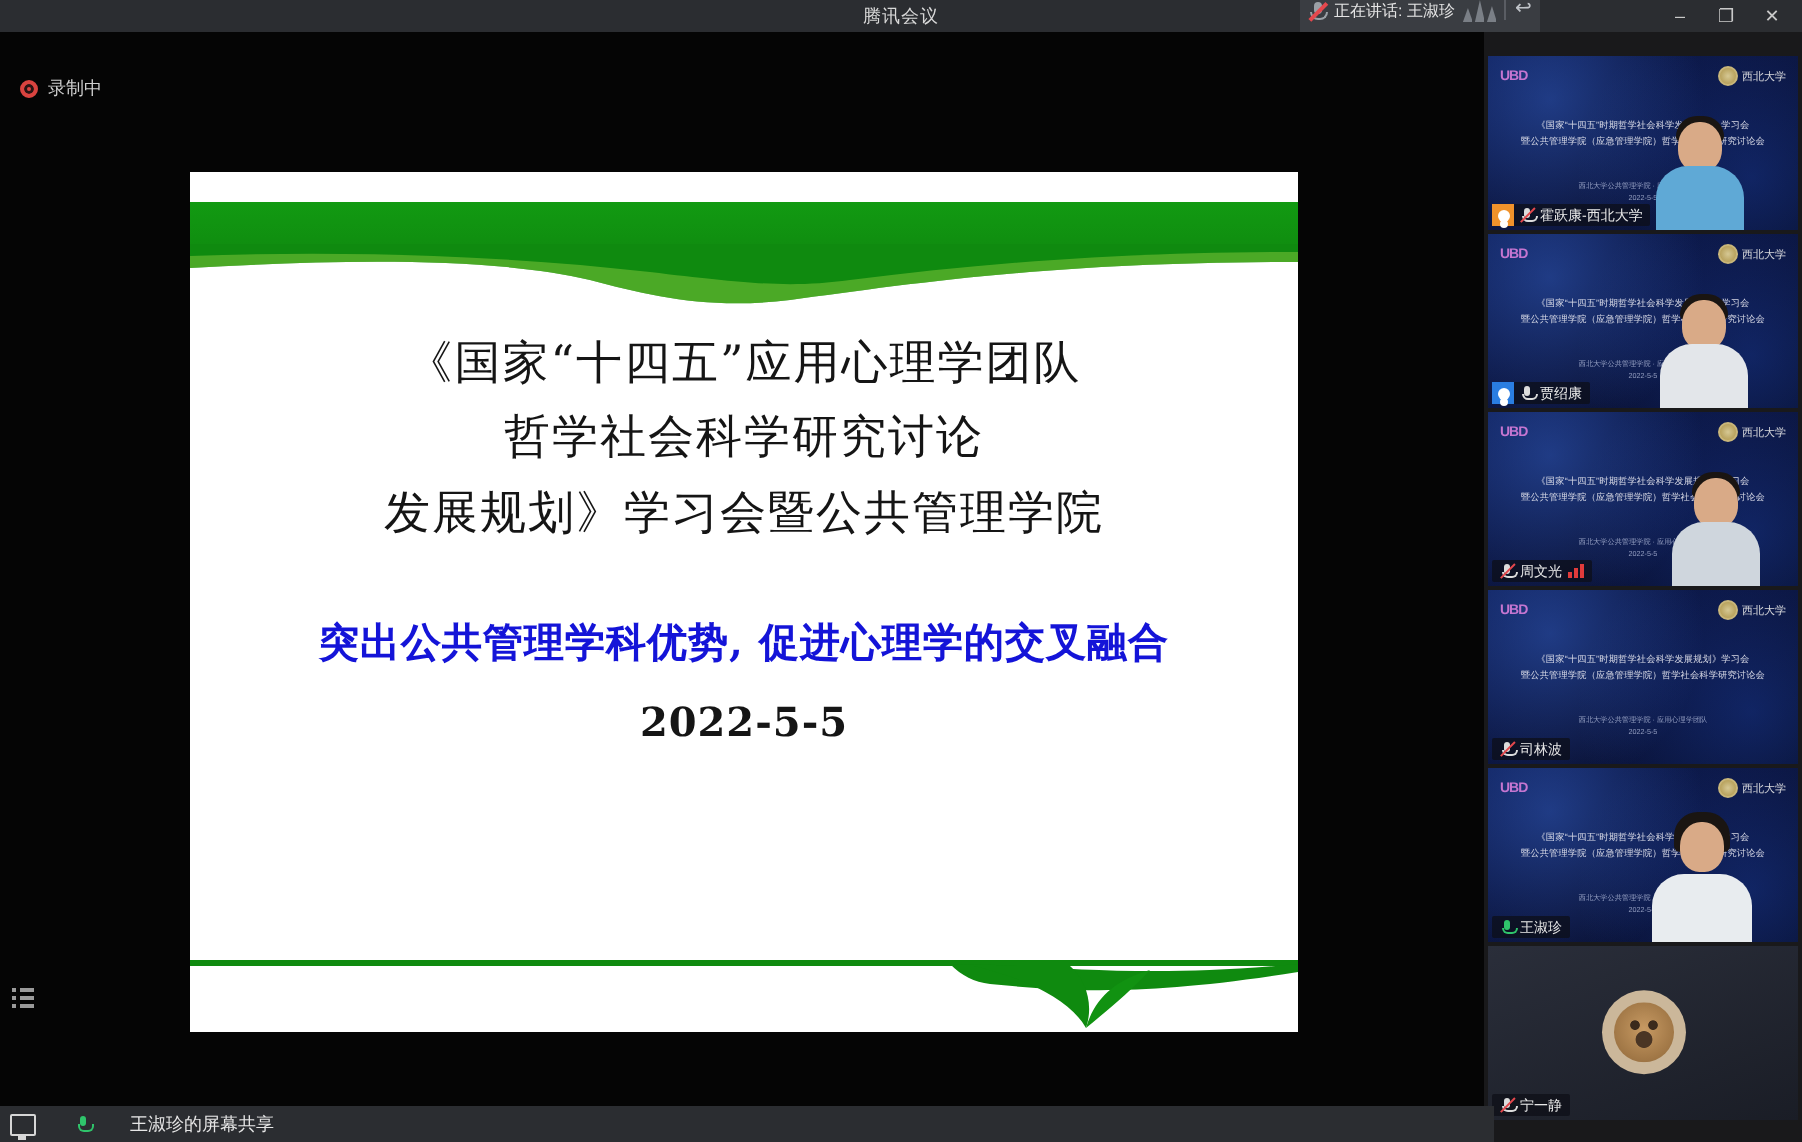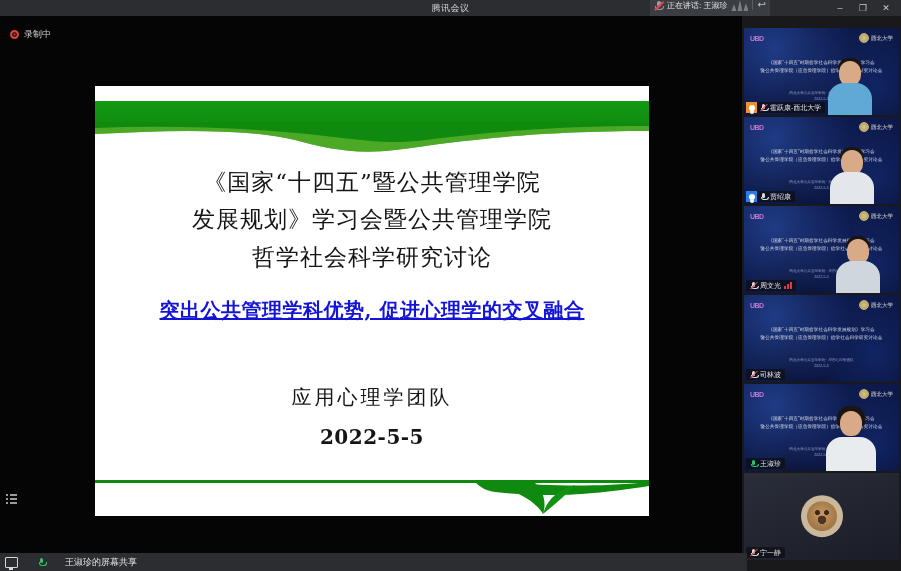--- a/index.html
+++ b/index.html
@@ -120,21 +120,21 @@
   
   .stage {
     position: absolute;
     left: 0; top: 16px;
     width: 742px; height: 537px;
     background: #050505;
   }
 
   .rec-indicator {
     position: absolute;
-    left: 10px; top: 12px;
+    left: 10px; top: 22px;
     display: flex;
     align-items: center;
     gap: 5px;
   }
   .rec-dot {
     width: 9px; height: 9px;
     border-radius: 50%;
     border: 2px solid #d9433f;
     box-sizing: border-box;
     background: #d9433f;
@@ -219,24 +219,23 @@
     color: #151515;
     line-height: 1.62;
     letter-spacing: 1px;
     white-space: nowrap;
   }
   .slide-subtitle {
     font-family: "DejaVu Serif", "Liberation Serif", serif;
     font-size: 20px;
     font-weight: bold;
     color: #1414d8;
-    margin-top: 21px;
+    margin-top: 32px;
     letter-spacing: 0.5px;
     white-space: nowrap;
-    text-decoration: underline;
   }
   .slide-team {
     font-family: "DejaVu Serif", "Liberation Serif", serif;
     font-size: 20px;
     color: #151515;
     margin-top: 60px;
     letter-spacing: 3px;
   }
   .slide-date {
     font-family: "DejaVu Serif", "Liberation Serif", serif;
@@ -538,25 +537,24 @@
 
       <div class="slide-band-top"></div>
       <div class="slide-swoosh">
         <svg width="554" height="32" viewBox="0 0 554 32" preserveAspectRatio="none">
           <path d="M0,0 L554,0 L554,9 C430,9 360,20 300,28 C260,33 230,26 200,18 C150,6 70,8 0,12 Z" fill="#0f8a0f"></path>
           <path d="M0,6 C80,3 160,6 230,14 C280,20 300,22 330,18 C400,9 470,4 554,4 L554,9 C430,9 360,20 300,28 C260,33 230,26 200,18 C150,6 70,8 0,12 Z" fill="#7dc23a" opacity="0.55"></path>
         </svg>
       </div>
 
       <div class="slide-content">
-        <div class="slide-title-line">《国家“十四五”暨公共管理学院</div>
+        <div class="slide-title-line">《国家“十四五”应用心理学团队</div>
+        <div class="slide-title-line">哲学社会科学研究讨论</div>
         <div class="slide-title-line">发展规划》学习会暨公共管理学院</div>
-        <div class="slide-title-line">哲学社会科学研究讨论</div>
         <div class="slide-subtitle">突出公共管理学科优势, 促进心理学的交叉融合</div>
-        <div class="slide-team">应用心理学团队</div>
         <div class="slide-date">2022-5-5</div>
       </div>
 
       <div class="slide-bottom-line"></div>
       <div class="slide-bottom-leaf">
         <svg width="554" height="40" viewBox="0 0 554 40" preserveAspectRatio="none">
           <path d="M380,6 C430,6 470,14 554,6 L554,10 C480,22 440,20 400,16 C392,15 386,12 380,6 Z" fill="#0f8a0f"></path>
           <path d="M392,7 C420,14 440,24 448,38 C452,26 448,14 440,7 Z" fill="#0f8a0f"></path>
           <path d="M448,38 C452,24 462,14 480,9 C470,20 460,28 448,38 Z" fill="#119211"></path>
         </svg>

